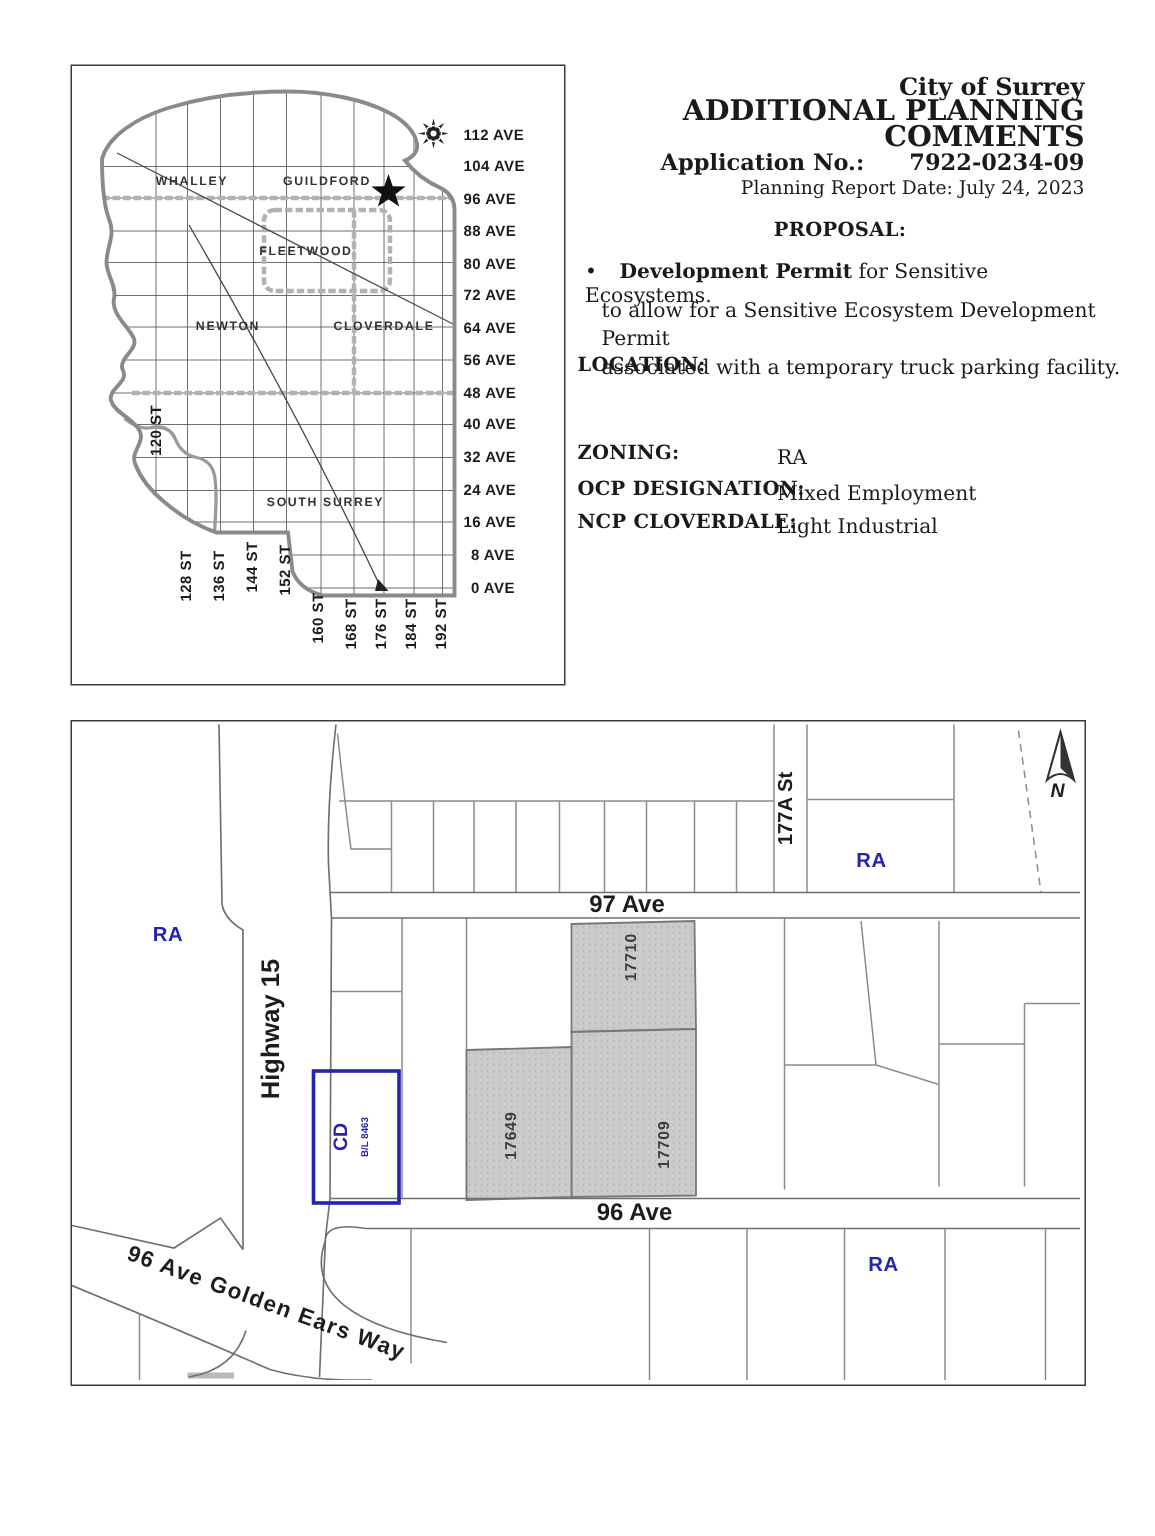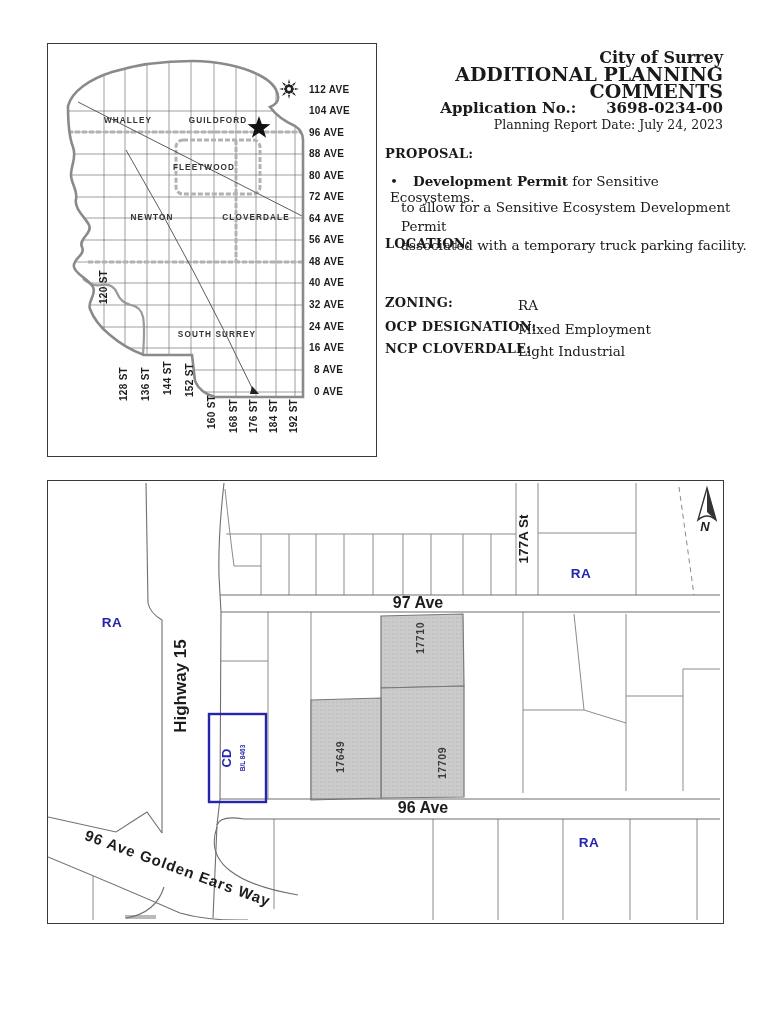--- a/index.html
+++ b/index.html
@@ -7,21 +7,21 @@
         font-family:"DejaVu Serif", serif;color:#1a1a1a;}
   .panel{position:absolute;border:1.6px solid #3a3a3a;background:#fff;}
   #overview-panel{left:47px;top:43px;width:328px;height:412px;}
   #site-panel{left:47px;top:480px;width:675px;height:442px;}
   #header-block{position:absolute;left:340px;top:49px;width:383px;text-align:right;}
   .h-org{font-weight:bold;font-size:16px;line-height:17px;}
   .h-title{font-weight:bold;font-size:19px;line-height:17px;}
   .h-approw{display:flex;justify-content:flex-end;gap:30px;font-weight:bold;font-size:15px;line-height:17px;}
   .h-date{font-size:12.5px;line-height:15px;margin-top:0;}
   #proposal-block{position:absolute;left:385px;top:146px;width:350px;font-size:13.5px;}
-  .p-label{font-weight:bold;font-size:13px;letter-spacing:.2px;}
+  .p-label{font-weight:bold;font-size:13px;letter-spacing:.2px;text-align:center;}
   .p-bullet-row{position:absolute;left:5px;top:27px;width:345px;}
   .p-bullet{display:inline-block;width:23px;}
   .p-para{position:absolute;left:16px;top:52px;width:350px;line-height:19px;}
   .detail-row{position:absolute;left:385px;width:345px;font-size:13.5px;}
   .detail-label{position:absolute;left:0;top:0;font-weight:bold;font-size:13px;letter-spacing:.2px;}
   .detail-value{position:absolute;left:133px;top:0;line-height:21.5px;}
   svg text{font-family:"Liberation Sans","DejaVu Sans",sans-serif;}
   .ave-lbl{font-size:10px;font-weight:bold;fill:#1c1c1c;letter-spacing:.3px;}
   .st-lbl{font-size:10px;font-weight:bold;fill:#1c1c1c;letter-spacing:.3px;}
   .region-lbl{font-size:8.2px;font-weight:bold;fill:#333;letter-spacing:1.1px;}
@@ -132,21 +132,21 @@
         <text transform="translate(249,372) rotate(-90)" text-anchor="middle" class="st-lbl">192 ST</text>
       </g>
     </svg>
   </div>
 
   <div id="header-block">
     <div class="h-org">City of Surrey</div>
     <div class="h-title">ADDITIONAL PLANNING COMMENTS</div>
     <div class="h-approw">
       <span>Application No.:</span>
-      <span>3698-0234-00</span>
+      <span>7922-0234-09</span>
     </div>
     <div class="h-date">Planning Report Date: July 24, 2023</div>
   </div>
 
   <div id="proposal-block">
     <div class="p-label">PROPOSAL:</div>
     <div class="p-bullet-row">
       <span class="p-bullet">•</span><span style="font-weight:bold">Development Permit</span><span> for Sensitive Ecosystems.</span>
     </div>
     <div class="p-para">

